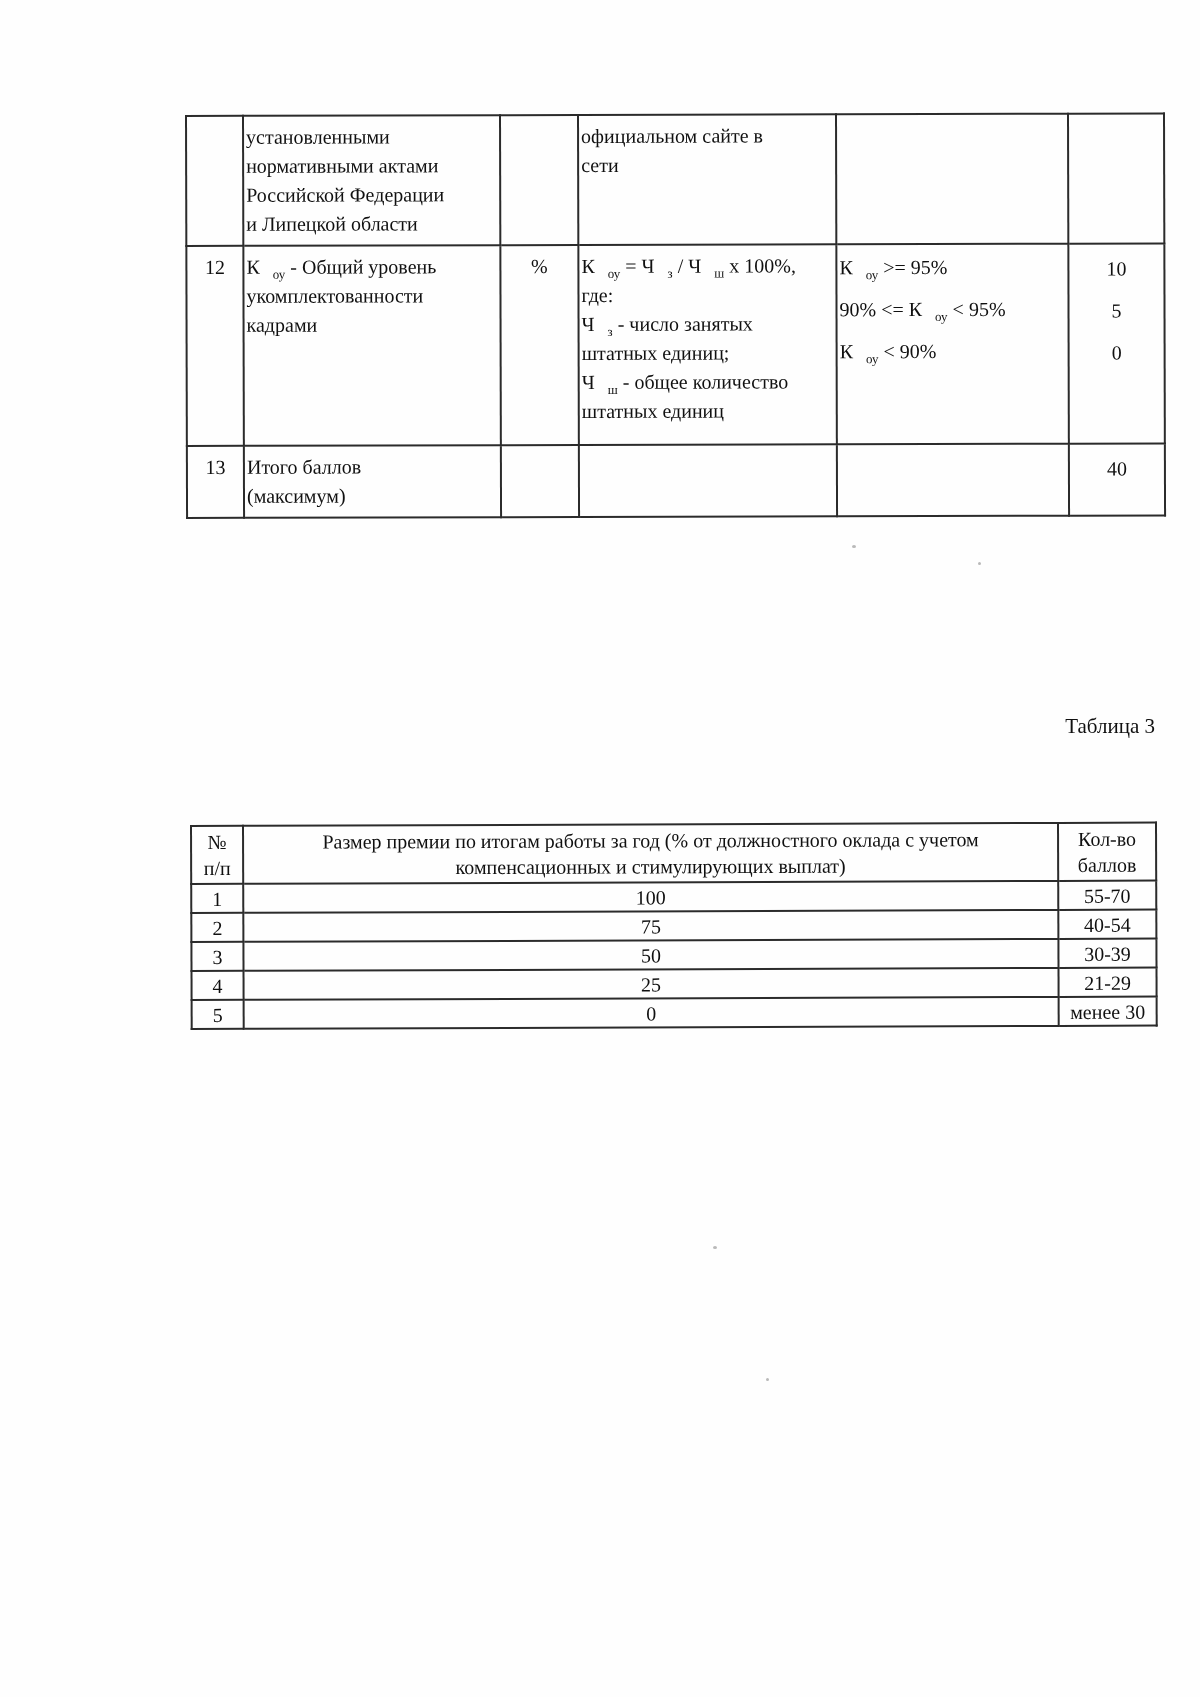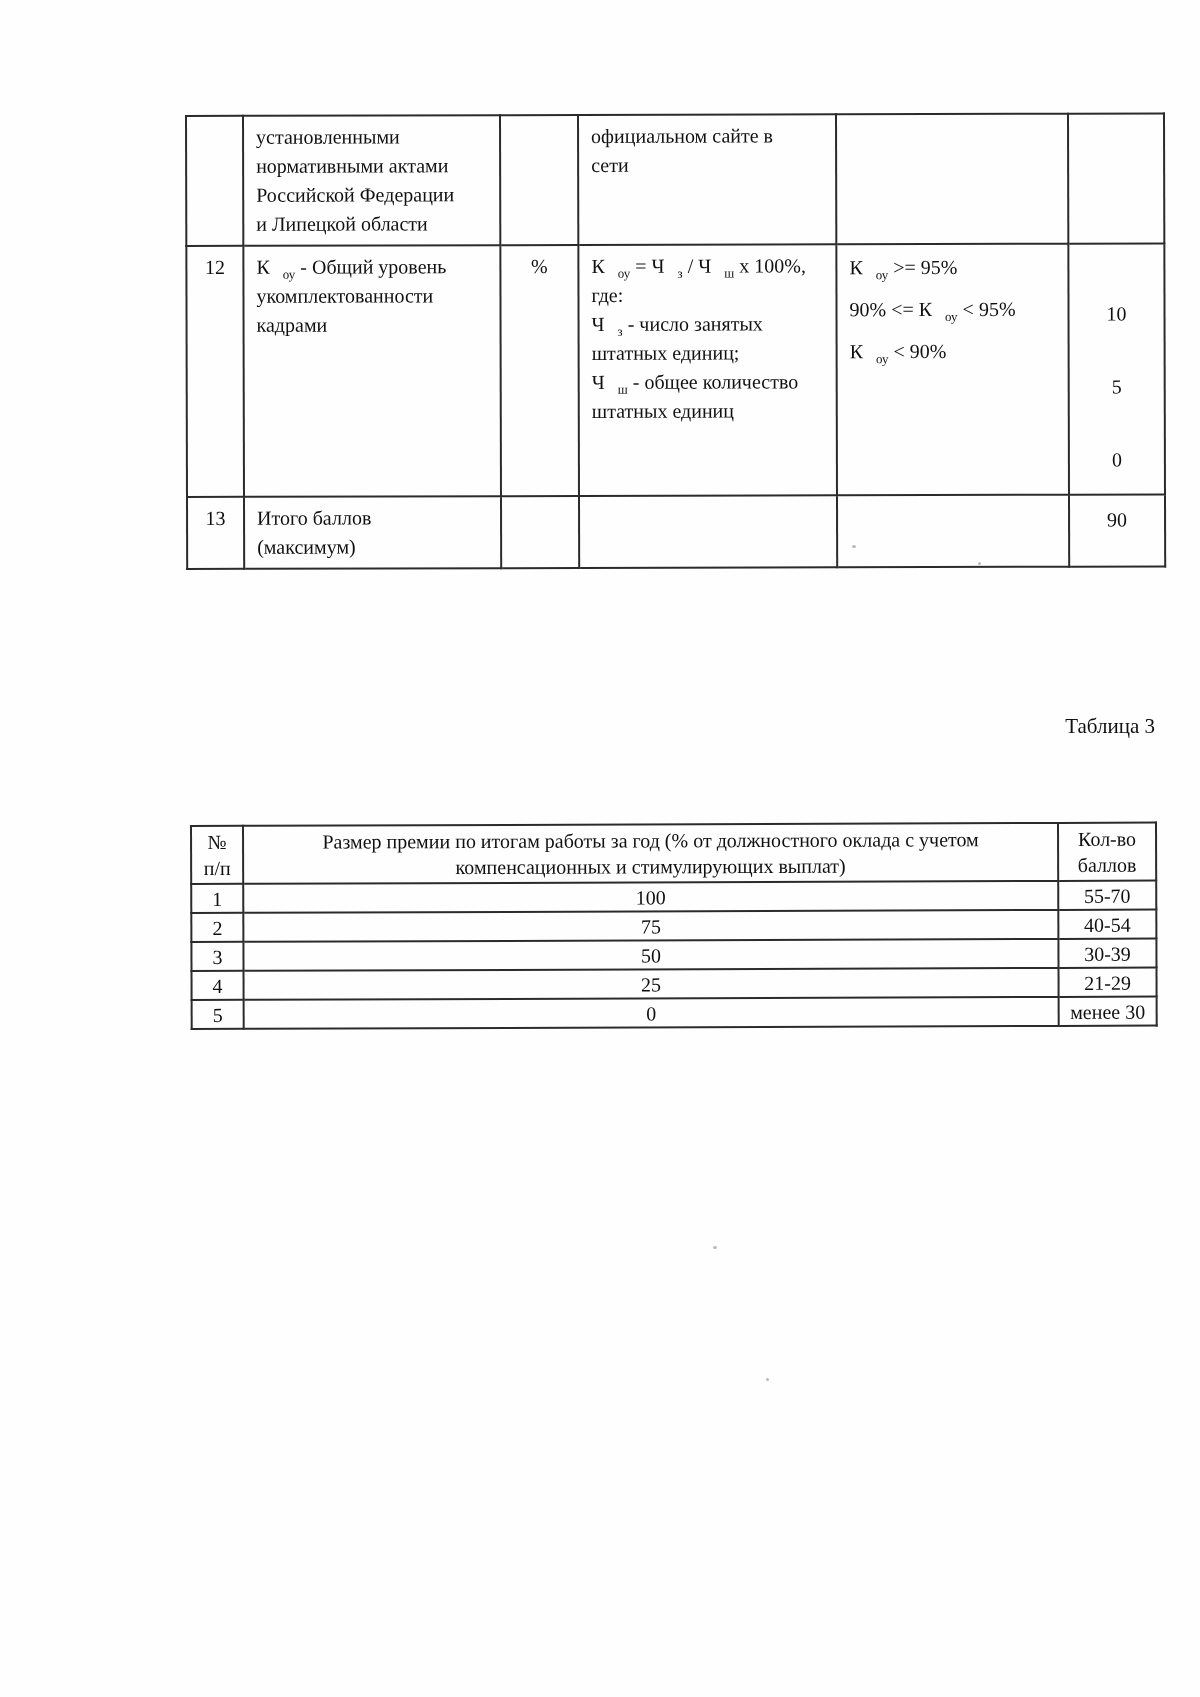--- a/index.html
+++ b/index.html
@@ -16,34 +16,34 @@
   table.tbl {
     position: absolute;
     border-collapse: collapse;
     table-layout: fixed;
   }
   table.tbl td {
     border: 2px solid #2b2b2b;
     vertical-align: top;
     font-size: 20px;
     line-height: 29px;
-    padding: 6px 12px;
+    padding: 6px 2px;
     overflow: hidden;
   }
 
   
   #table1 { left: 185px; top: 115px; width: 978px; transform: rotate(-0.15deg); transform-origin: left top; }
   #table1 tr.row-cont td { height: 121px; }
   #table1 tr.row-12 td   { height: 200px; }
   #table1 tr.row-13 td   { height: 70px; }
   #table1 td.c-num   { text-align: center; padding-left: 2px; padding-right: 2px; }
   #table1 td.c-unit  { text-align: center; }
   #table1 td.c-score { text-align: center; padding-top: 10px; }
   #table1 .crit-line  { line-height: 28px; margin-bottom: 14px; white-space: nowrap; }
-  #table1 .score-line { line-height: 28px; margin-bottom: 14px; text-align: center; margin-top: 45px; }
+  #table1 .score-line { line-height: 28px; margin-bottom: 14px; text-align: center; }
   #table1 td.c-crit { padding-top: 8px; }
   sub { font-size: 13px; line-height: 0; margin-left: 13px; }
 
   
   #title-block {
     position: absolute;
     left: 100px; top: 674px; width: 1050px;
     text-align: center;
     font-size: 23px;
     line-height: 31px;
@@ -111,21 +111,21 @@
           <div class="score-line">5</div>
           <div class="score-line">0</div>
         </td>
       </tr>
       <tr class="row-13">
         <td class="c-num">13</td>
         <td class="c-ind">Итого баллов<br>(максимум)</td>
         <td class="c-unit"></td>
         <td class="c-formula"></td>
         <td class="c-crit"></td>
-        <td class="c-score">90</td>
+        <td class="c-score">40</td>
       </tr>
     </tbody>
   </table>
 
   <div id="title-block">
   </div>
 
   <div id="table3-label">Таблица 3</div>
 
   <table class="tbl" id="table2">

